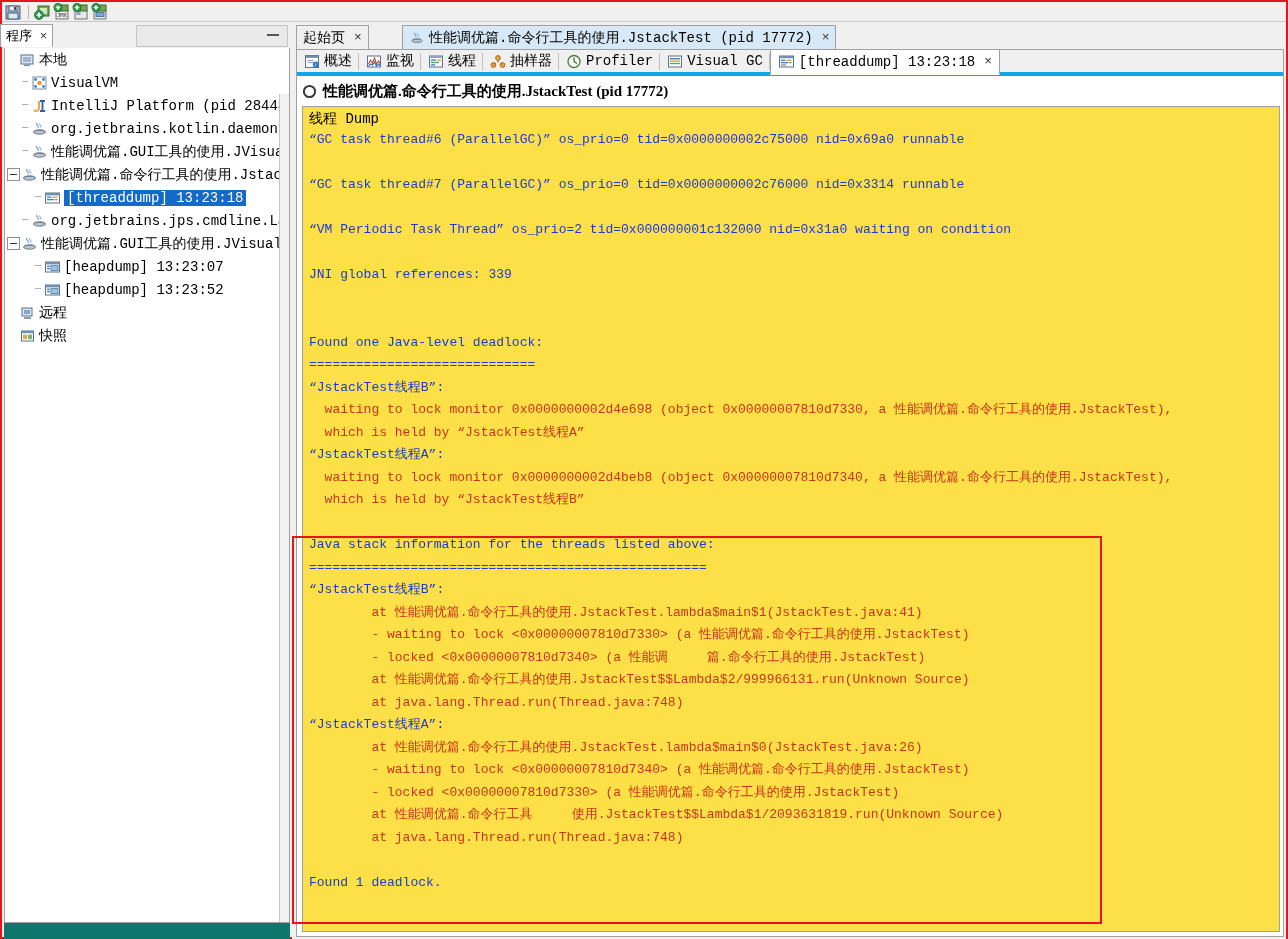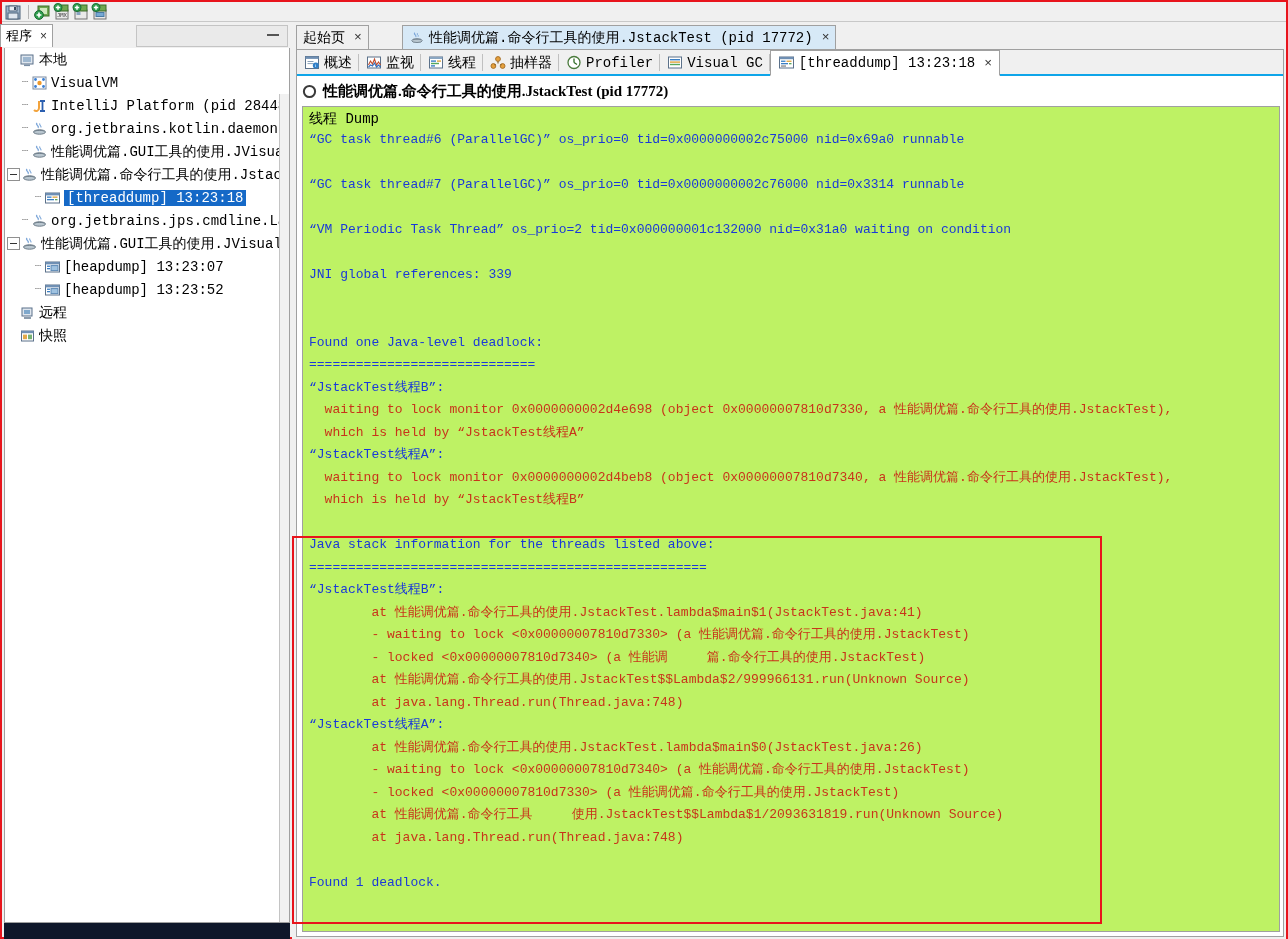--- a/index.html
+++ b/index.html
@@ -20,21 +20,21 @@
   #toolbar{
     position:absolute;left:0;top:0;width:1284px;height:20px;
     background:#f0f0f0;border-bottom:1px solid #c8c8c8;
     display:flex;align-items:center;padding-left:2px;box-sizing:border-box;
   }
   .tb-ico{width:18px;height:18px;margin-right:1px;position:relative;flex:none;}
   .tb-sep{width:1px;height:14px;background:#b4b4b4;margin:0 5px;flex:none;}
   
   #left{
     position:absolute;left:2px;top:21px;width:286px;height:916px;
-    background:#0f172a;box-sizing:border-box;
+    background:#0f766e;box-sizing:border-box;
   }
   #left-tabbar{
     position:absolute;left:0;top:0;width:286px;height:25px;
     background:#f0f0f0;box-sizing:border-box;
   }
   #left-tab{
     position:absolute;left:-4px;top:1px;height:23px;
     background:#fff;border:1px solid #a0a0a0;border-bottom:none;
     display:flex;align-items:center;padding:0 5px;box-sizing:border-box;
     font-size:13px;
@@ -88,22 +88,22 @@
   }
   .dtab.inactive{left:4px;background:#f0f0f0;}
   .dtab.active{left:110px;background:#d7e9f7;}
   .dtab .x{margin-left:9px;color:#333;font-size:13px;}
   #panel{
     position:absolute;left:4px;top:26px;width:988px;height:888px;
     background:#fff;border:1px solid #a0a0a0;box-sizing:border-box;
   }
   #subtabbar{
     position:absolute;left:0;top:0;width:986px;height:26px;
-    background:#f0f0f0;border-bottom:2px solid #0ea5e9;
-    display:flex;align-items:flex-start;box-sizing:border-box;
+    background:#f0f0f0;border-bottom:4px solid #0ea5e9;
+    display:flex;align-items:center;box-sizing:border-box;
   }
   .stab{
     height:25px;display:flex;align-items:center;padding:0 7px;
     font-size:14px;font-family:"Liberation Mono","DejaVu Sans Mono",monospace;
     white-space:nowrap;position:relative;box-sizing:border-box;
   }
   .stab .sep{position:absolute;right:0;top:4px;bottom:4px;width:1px;background:#c0c0c0;}
   .stab.active{
     background:#fff;border:1px solid #a0a0a0;border-bottom:1px solid #fff;
     margin-bottom:-1px;height:26px;
@@ -113,21 +113,21 @@
     position:absolute;left:0;top:26px;width:986px;height:30px;
     display:flex;align-items:center;padding-left:5px;box-sizing:border-box;
     background:#fff;
   }
   #vheader .ttl{
     font-size:15px;font-weight:bold;color:#000;margin-left:6px;
     font-family:"Liberation Serif","DejaVu Serif",serif;
   }
   #dumpbox{
     position:absolute;left:5px;top:56px;width:978px;height:826px;
-    border:1px solid #a0a0a0;background:#bef264;box-sizing:border-box;overflow:hidden;
+    border:1px solid #a0a0a0;background:#fde047;box-sizing:border-box;overflow:hidden;
   }
   #dumpbox .cap{
     padding:3px 0 2px 6px;font-size:14px;
     font-family:"Liberation Mono","DejaVu Sans Mono",monospace;color:#000;
   }
   #dumptext{
     position:absolute;left:6px;top:22px;right:0;bottom:0;
     font-family:"Liberation Mono","DejaVu Sans Mono",monospace;
     font-size:13px;line-height:22.5px;white-space:pre;
   }

